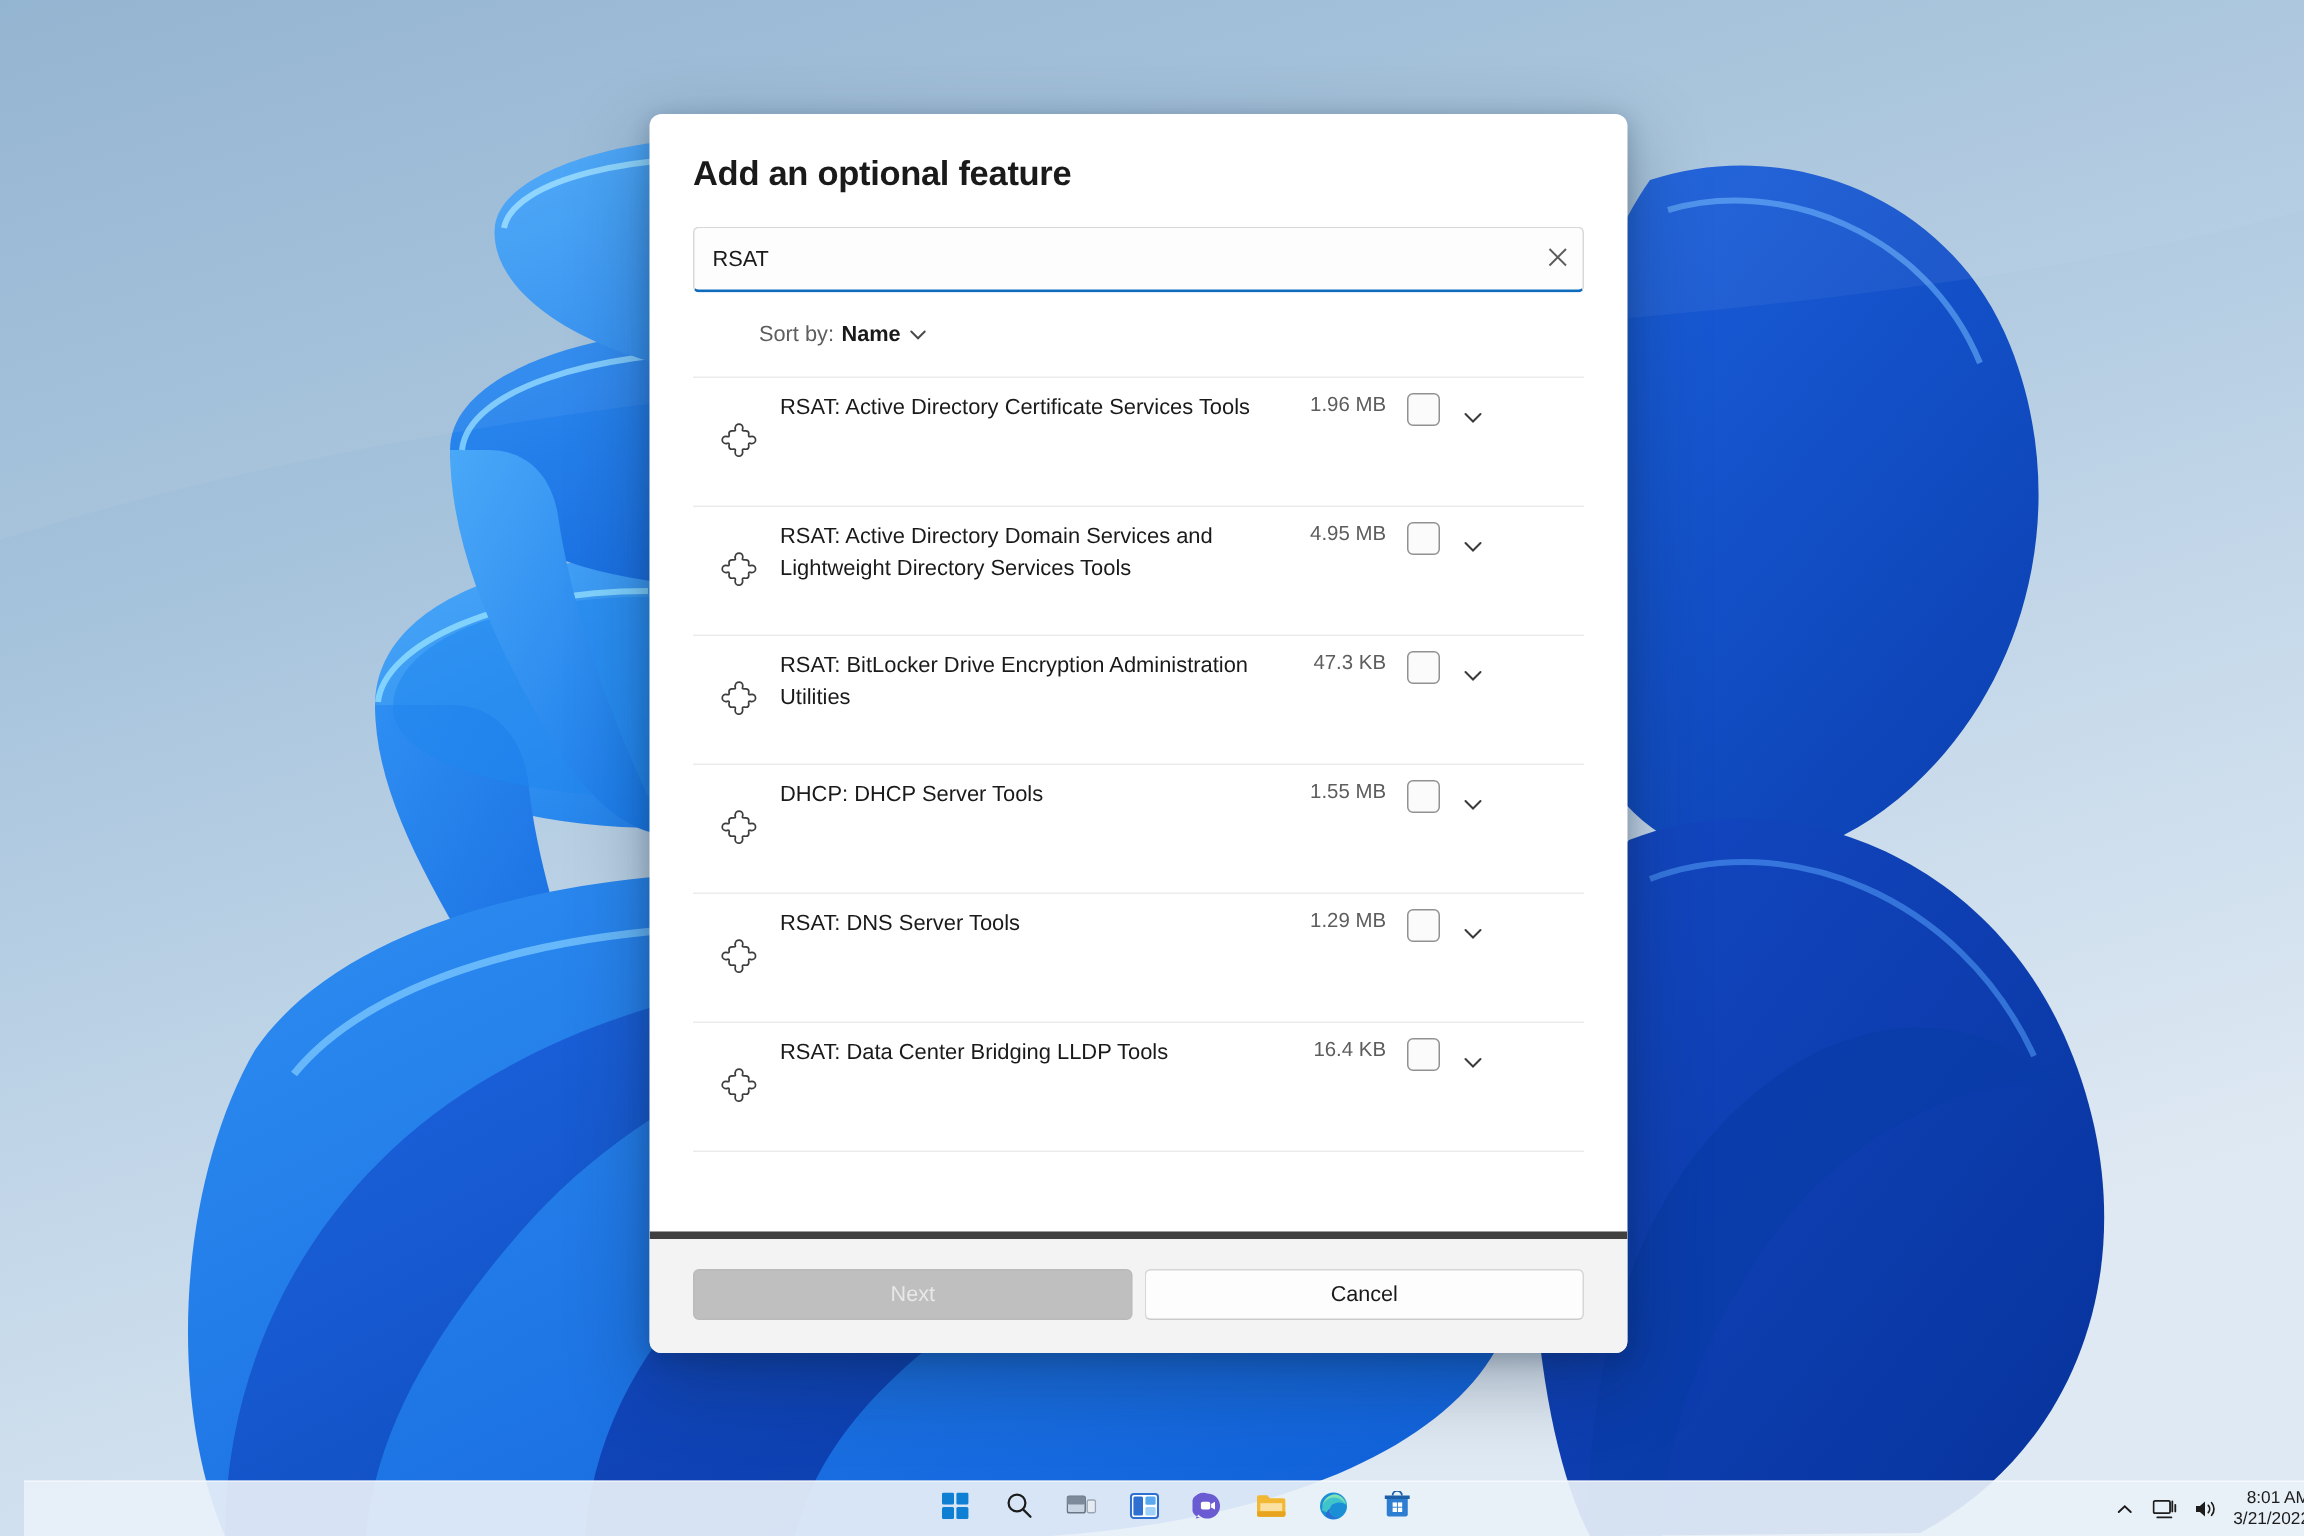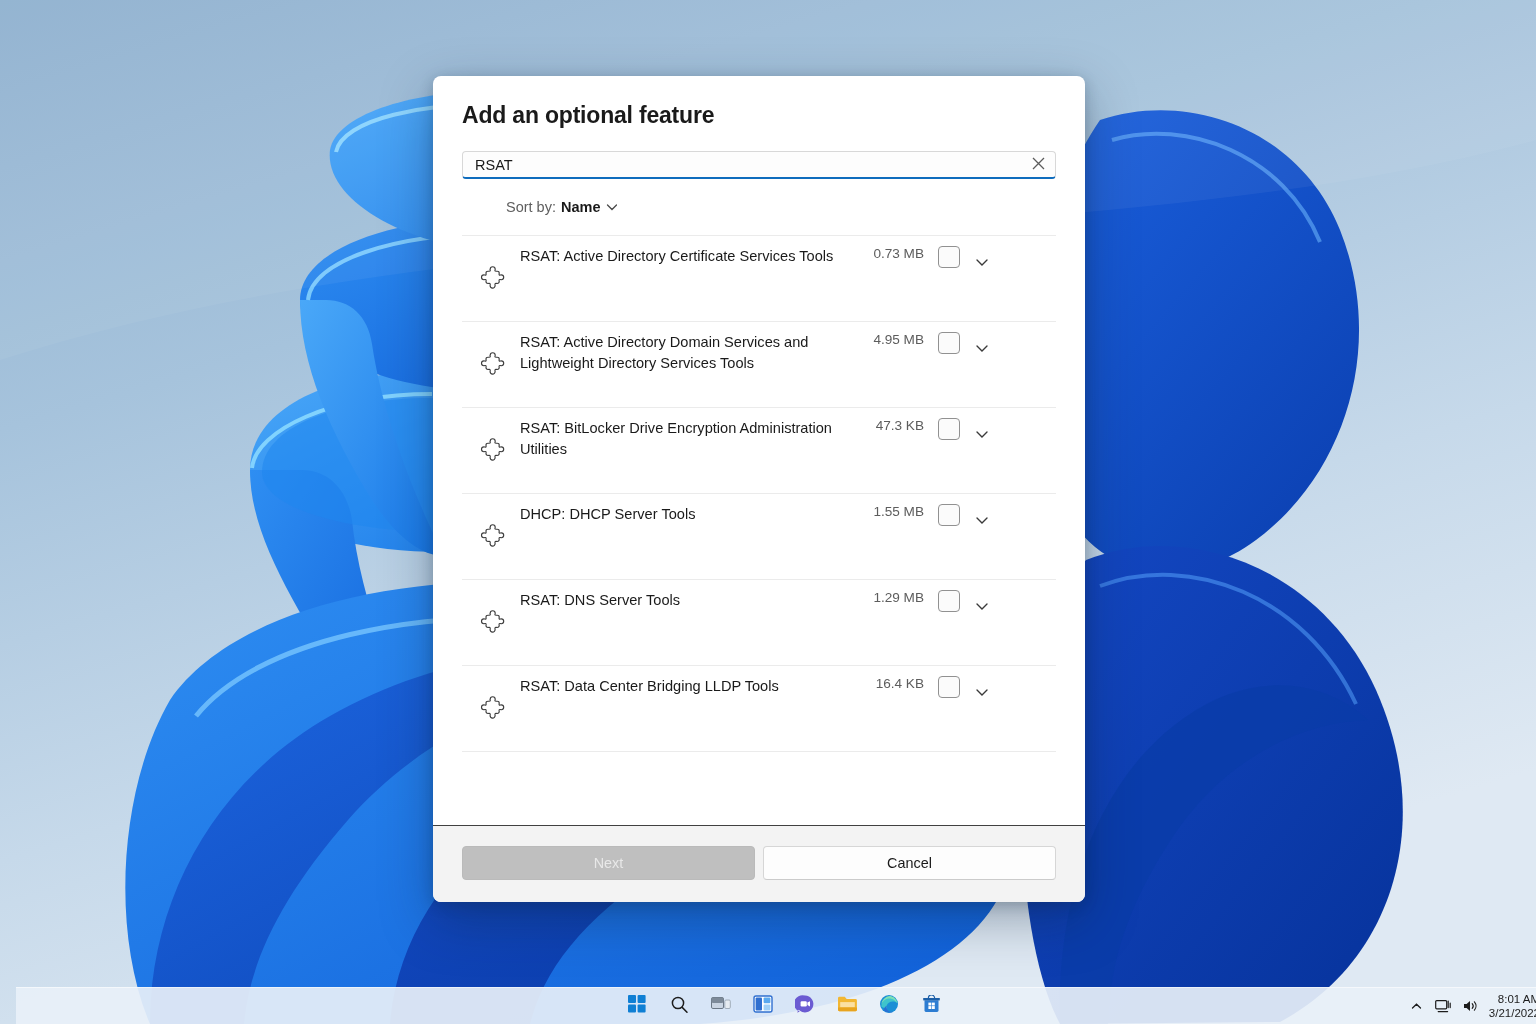--- a/index.html
+++ b/index.html
@@ -27,21 +27,21 @@
   .dlg-body { flex: 1 1 auto; display: flex; flex-direction: column; min-height: 0; }
 
   .dlg-title {
     font-size: 23px; font-weight: bold; color: #1a1a1a;
     letter-spacing: -.2px; padding: 26px 29px 0 29px;
   }
 
   
   .search-wrap {
     margin: 22px 29px 0 29px; position: relative;
-    height: 28px; background: #fdfdfd;
+    height: 44px; background: #fdfdfd;
     border: 1px solid #d8d8d8; border-bottom: 2px solid #0f6cbd;
     border-radius: 4px; display: flex; align-items: flex-start;
   }
   .search-input {
     flex: 1 1 auto; height: 100%; border: 0; outline: 0; background: transparent;
     font-family: inherit; font-size: 14.5px; color: #1a1a1a; padding: 0 10px 0 12px;
   }
   .search-clear {
     width: 34px; height: 100%; border: 0; background: transparent; cursor: pointer;
     display: flex; align-items: center; justify-content: center;
@@ -84,21 +84,21 @@
     flex: 0 0 auto; width: 22px; height: 22px; border: 1px solid #919191;
     border-radius: 4px; background: #fbfbfb; cursor: pointer;
   }
   .f-expand {
     flex: 0 0 auto; width: 44px; height: 32px; display: flex;
     align-items: center; justify-content: center; cursor: pointer; color: #3a3a3a;
   }
 
   
   .dlg-footer {
-    flex: 0 0 auto; background: #f3f3f3; border-top: 1px solid #404040;
+    flex: 0 0 auto; background: #f3f3f3; border-top: 5px solid #404040;
     padding: 20px 29px 22px 29px; display: flex; gap: 8px;
   }
   .btn {
     flex: 1 1 0; height: 34px; border-radius: 4px; font-family: inherit;
     font-size: 14.4px; display: flex; align-items: center; justify-content: center;
   }
   .btn-next { background: #bfbfbf; border: 1px solid #bababa; color: #e8e8e8; cursor: default; }
   .btn-cancel { background: #fdfdfd; border: 1px solid #d6d6d6; color: #1a1a1a; cursor: pointer; border-bottom-color: #cbcbcb; }
 
   
@@ -223,21 +223,21 @@
 
       <div class="list-scroll">
 
         <div class="feature-row">
           <span class="f-icon">
             <svg width="26" height="26" viewBox="0 0 26 26" aria-hidden="true">
               <path d="M10.2 3.2 a2.5 2.5 0 0 1 5 0 c0 1 -.5 1.4 -.2 1.8 .4 .5 1.3 .2 2.2 .2 1.3 0 2 .6 2 1.8 0 .9 -.4 1.6 .1 2 .5 .4 1.1 -.1 2 -.1 a2.4 2.4 0 0 1 0 4.8 c-.9 0 -1.5 -.5 -2 -.1 -.5 .4 -.1 1.1 -.1 2 0 1.2 -.7 1.9 -2 1.9 -.9 0 -1.7 -.4 -2.1 .1 -.4 .4 0 1.1 0 2 a2.5 2.5 0 0 1 -5 0 c0 -.9 .4 -1.6 0 -2 -.4 -.5 -1.2 -.1 -2.1 -.1 -1.3 0 -2 -.7 -2 -1.9 0 -.9 .4 -1.6 -.1 -2 -.5 -.4 -1.1 .1 -2 .1 a2.4 2.4 0 0 1 0 -4.8 c.9 0 1.5 .5 2 .1 .5 -.4 .1 -1.1 .1 -2 0 -1.2 .7 -1.8 2 -1.8 .9 0 1.8 .3 2.2 -.2 .3 -.4 -.2 -.8 -.2 -1.8 Z" fill="#ffffff" stroke="#3d3d3d" stroke-width="1.15" stroke-linejoin="round"></path>
             </svg>
           </span>
           <span class="f-name">RSAT: Active Directory Certificate Services Tools</span>
-          <span class="f-size">0.73 MB</span>
+          <span class="f-size">1.96 MB</span>
           <span class="f-check"></span>
           <span class="f-expand">
             <svg width="16" height="16" viewBox="0 0 16 16" aria-hidden="true">
               <path d="M3 6 L8 11 L13 6" stroke="#3a3a3a" stroke-width="1.35" fill="none" stroke-linecap="round"></path>
             </svg>
           </span>
         </div>
 
         <div class="feature-row">
           <span class="f-icon">

